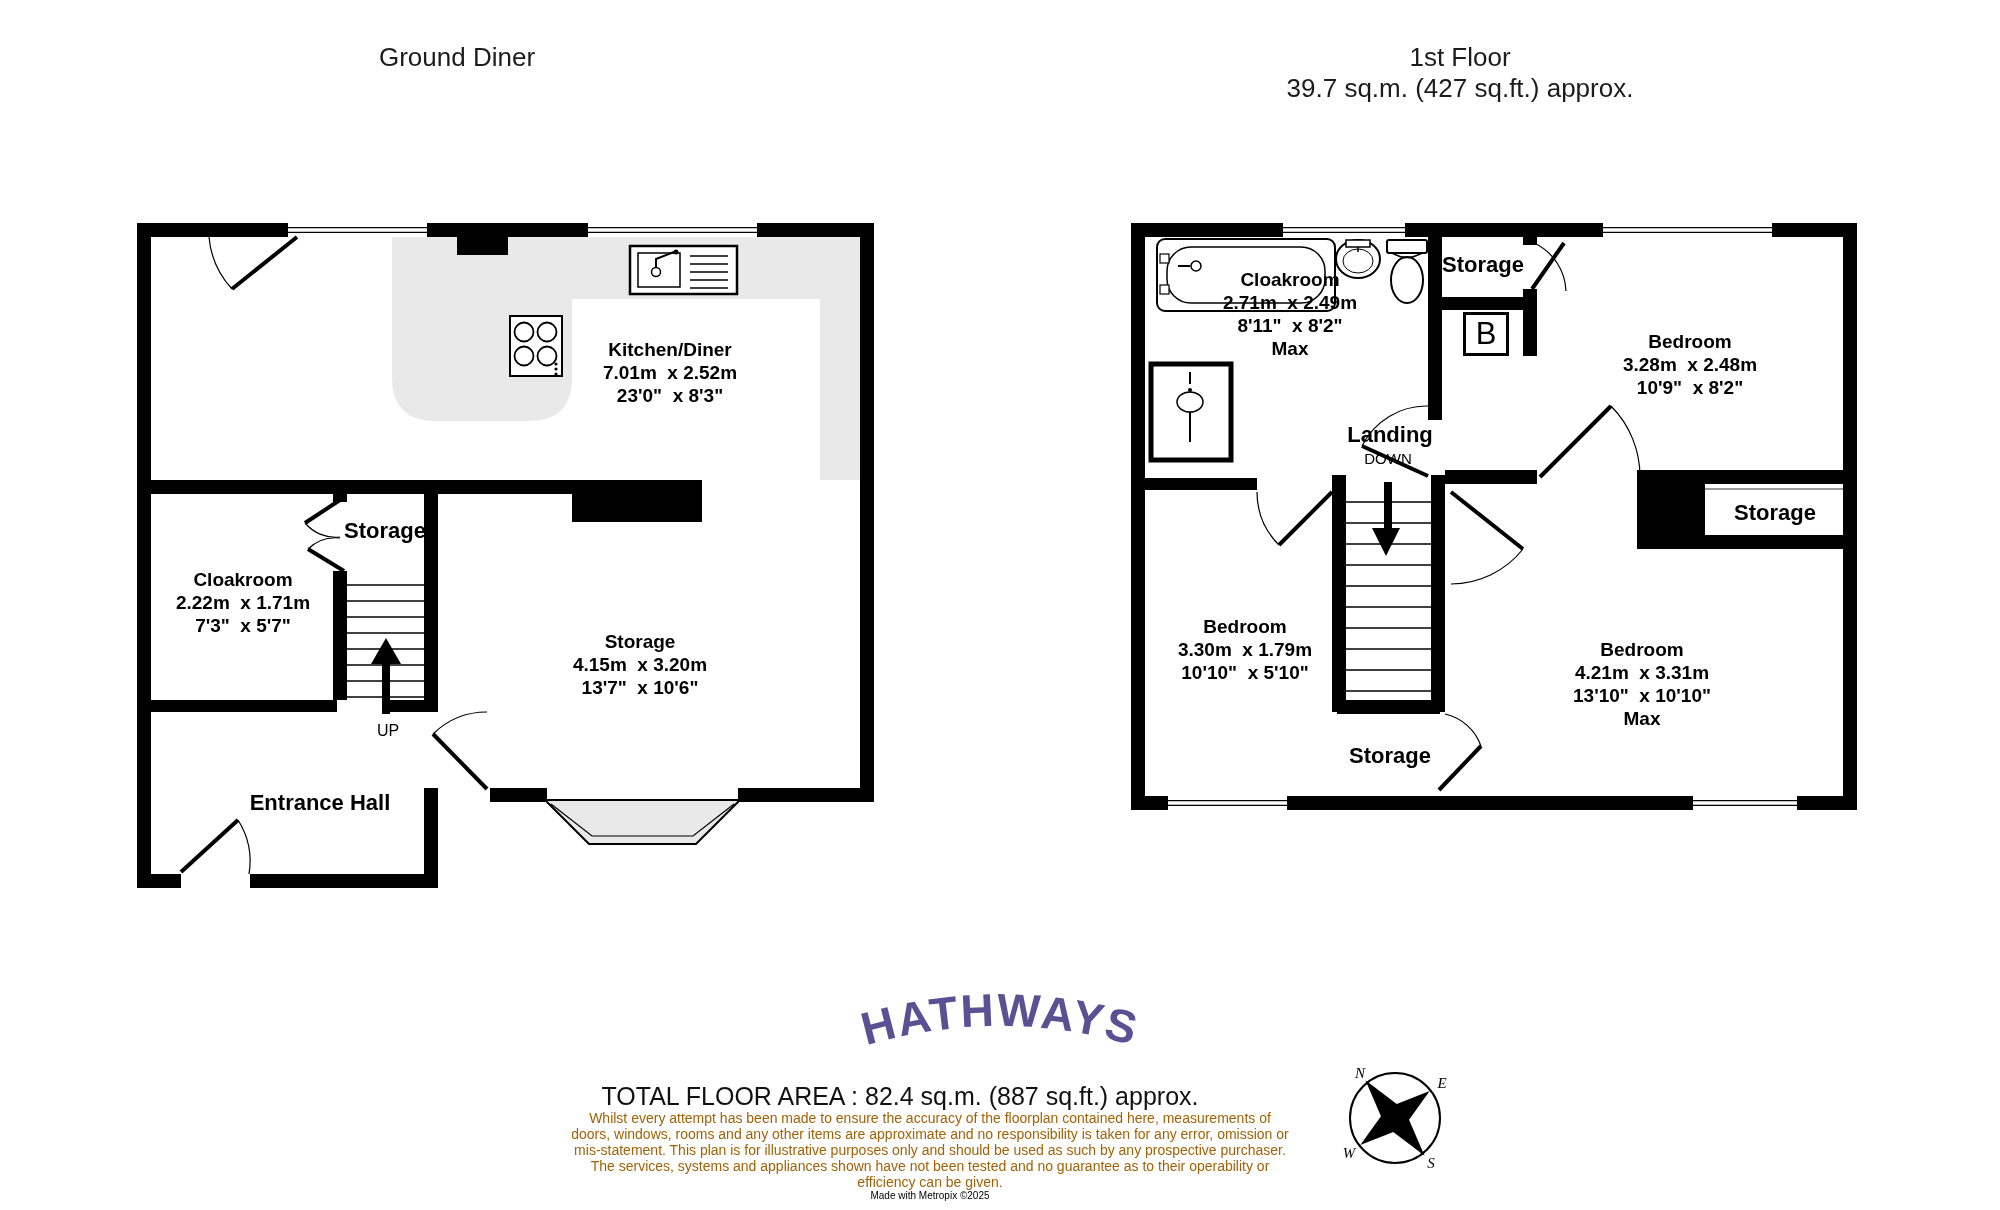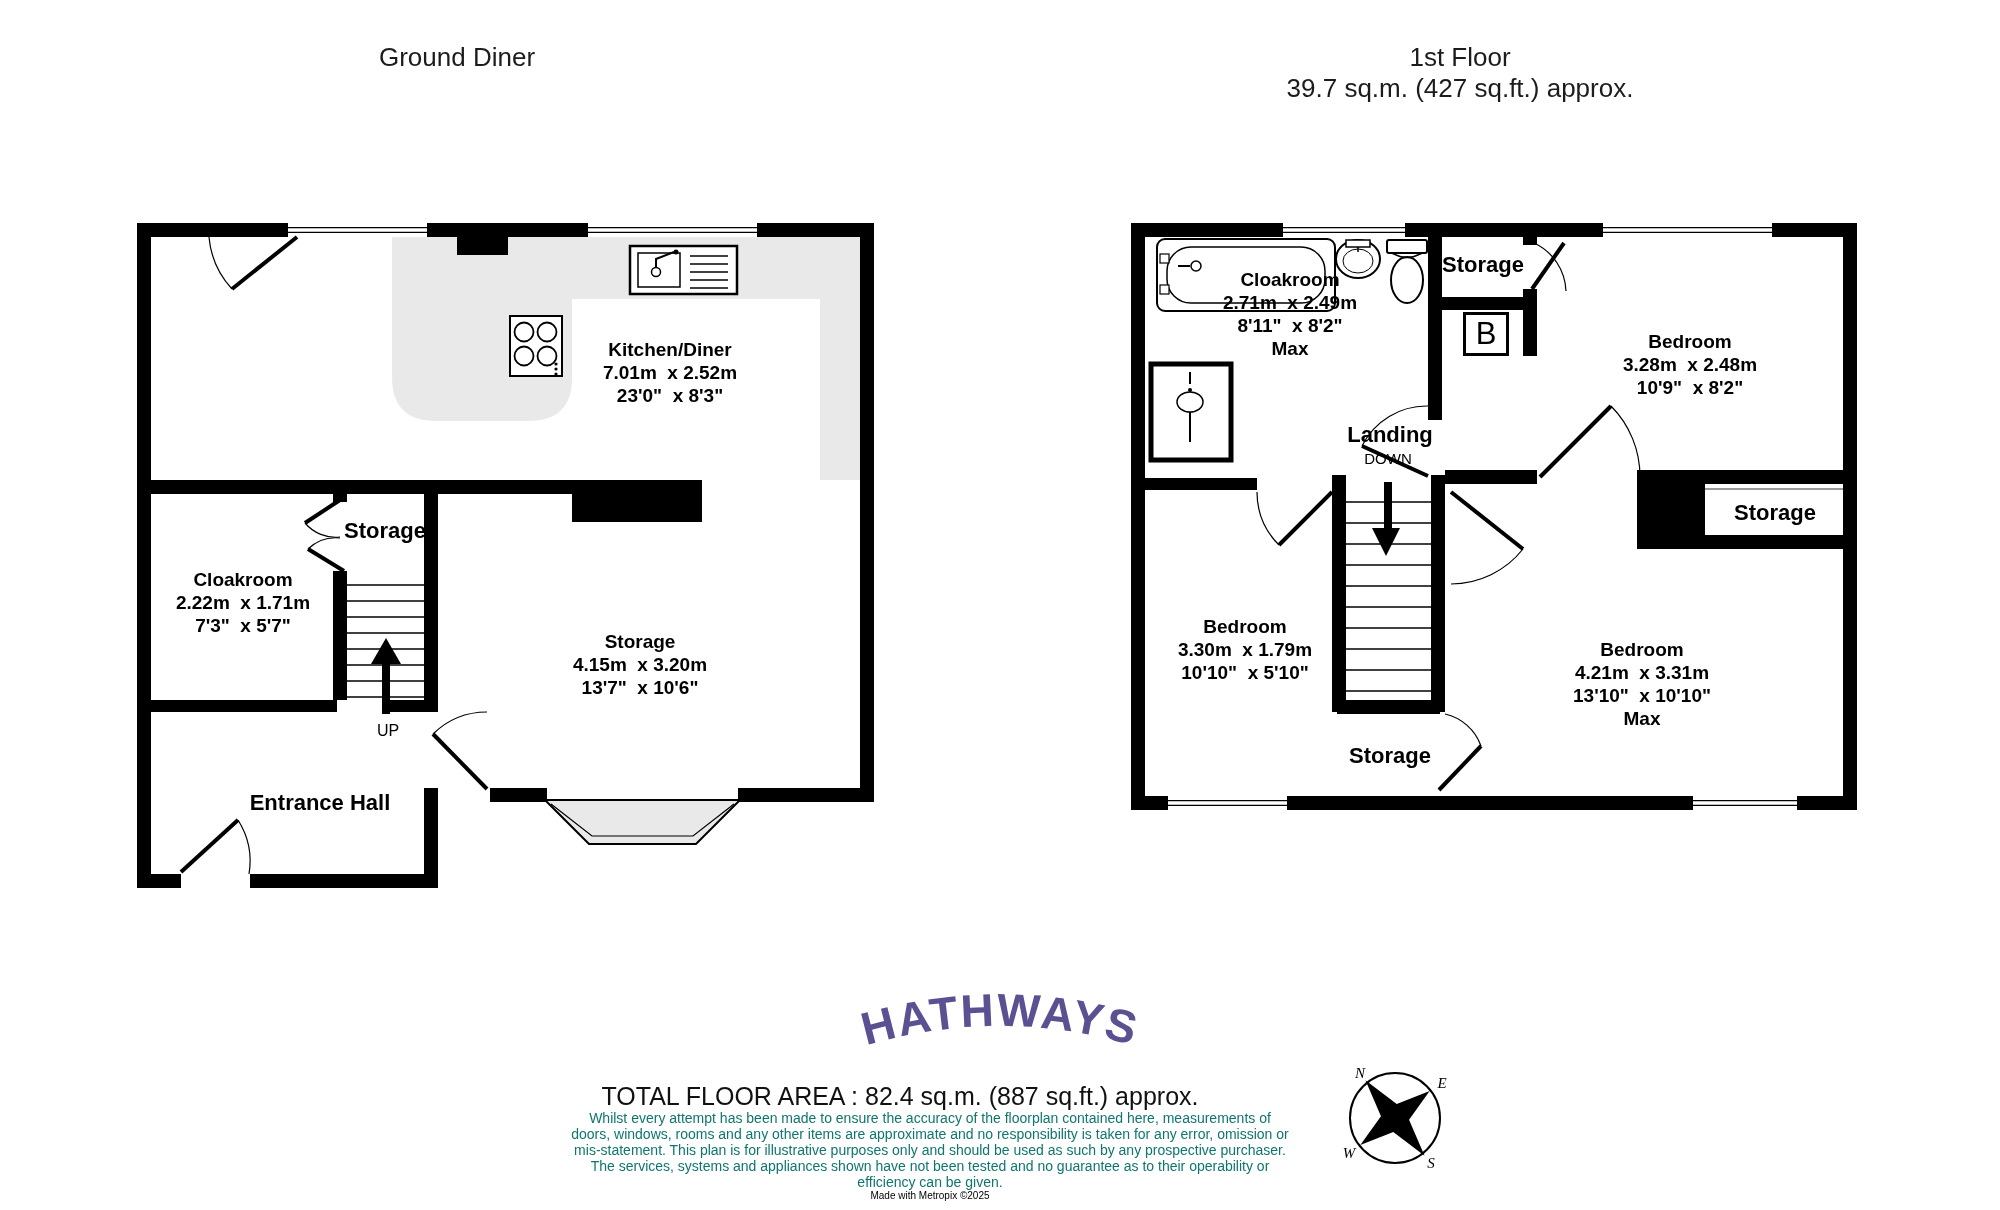--- a/index.html
+++ b/index.html
@@ -9,21 +9,21 @@
   .abs{position:absolute;}
   .ctr{transform:translateX(-50%);text-align:center;white-space:nowrap;}
   .title{font-size:26px;line-height:31px;color:#1c1c1c;}
   .room-label{font-size:19px;font-weight:bold;line-height:23px;color:#000;}
   .room-label div{white-space:nowrap;}
   .single{font-size:22px;font-weight:bold;}
   .dir-label{font-size:16px;font-weight:normal;}
   .boiler{width:40px;height:38px;border:3px solid #000;display:flex;align-items:center;
           justify-content:center;font-size:31px;background:#fff;}
   .total-line{font-size:25px;color:#111;}
-  .disclaimer{font-size:14px;line-height:16px;color:#0f766e;width:720px;white-space:normal;text-align:center;}
+  .disclaimer{font-size:14px;line-height:16px;color:#a16207;width:720px;white-space:normal;text-align:center;}
   .credit{font-size:10px;line-height:16px;color:#000000;}
 </style>
 </head>
 <body>
 
 <div id="page">
 
   <svg id="plan-svg" viewBox="0 0 2000 1210" xmlns="http://www.w3.org/2000/svg">
 
     <g>

